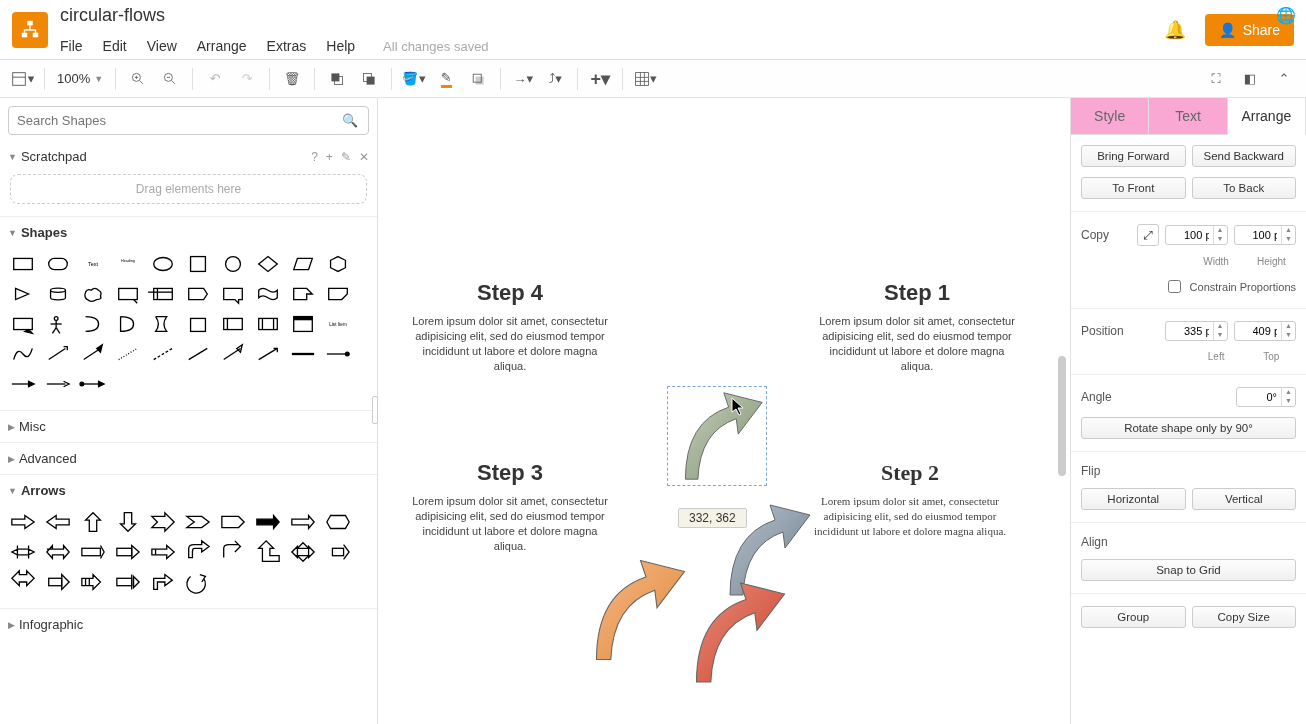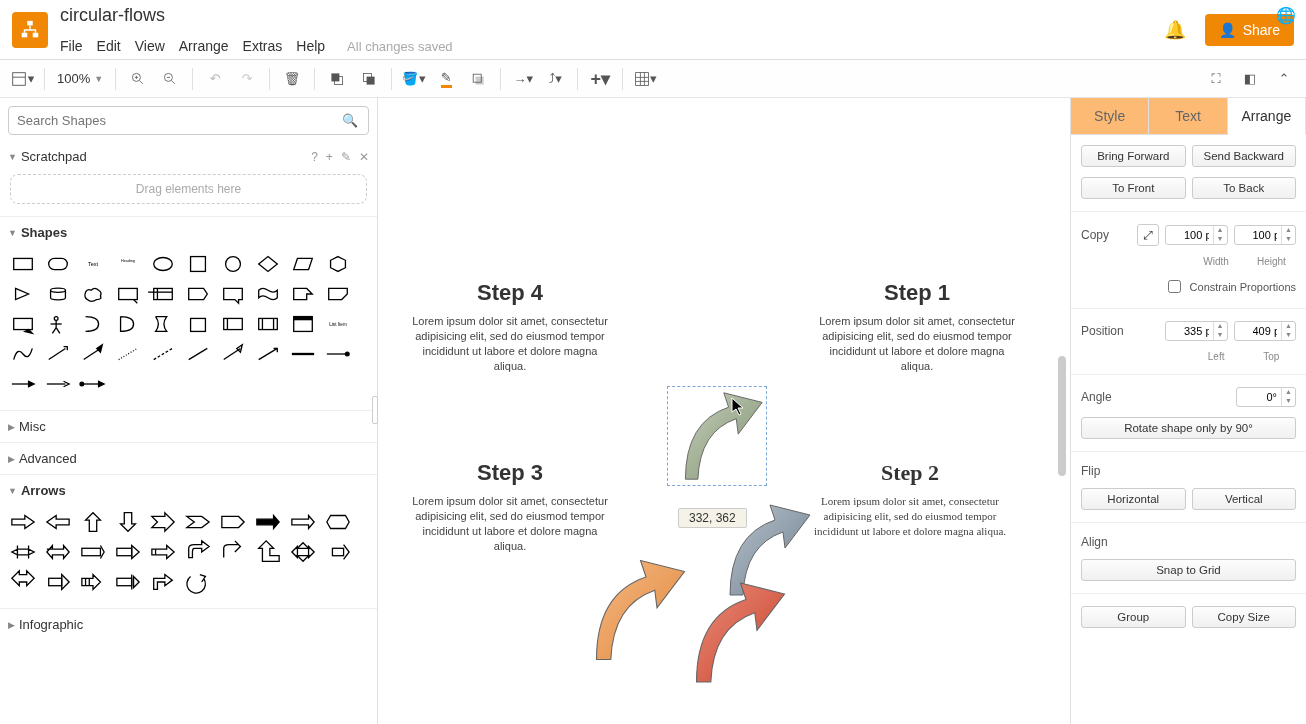--- a/index.html
+++ b/index.html
@@ -3,21 +3,21 @@
 <meta charset="utf-8">
 <style>
   * { box-sizing: border-box; }
   html,body { margin:0; padding:0; height:100%; font-family: -apple-system, Helvetica, Arial, sans-serif; font-size:13px; color:#333; background:#fff;}
   .app { display:flex; flex-direction:column; height:724px; width:1306px; position:relative; overflow:hidden;}
   
   .titlebar { display:flex; align-items:center; height:60px; padding:0 12px; border-bottom:1px solid #ddd;}
   .logo { width:36px; height:36px; background:#f08705; border-radius:4px; display:flex; align-items:center; justify-content:center; color:#fff; font-size:18px;}
   .title-group { margin-left:12px; display:flex; flex-direction:column; justify-content:center;}
   .doc-title { font-size:18px; color:#333; }
-  .menubar { display:flex; gap:14px; margin-top:12px; align-items:center;}
+  .menubar { display:flex; gap:20px; margin-top:12px; align-items:center;}
   .menu-item { cursor:pointer; font-size:14px;}
   .saved { color:#aaa; font-size:13px; margin-left:8px;}
   .title-right { margin-left:auto; display:flex; align-items:center; gap:18px;}
   .share-btn { background:#f08705; color:#fff; border:none; padding:8px 14px; border-radius:4px; font-size:14px; cursor:pointer; display:flex; align-items:center; gap:6px;}
   .globe-icon { position:absolute; top:6px; right:10px; color:#ccc; font-size:16px;}
   
   .toolbar { display:flex; align-items:center; height:38px; border-bottom:1px solid #e5e5e5; padding:0 8px; gap:4px; background:#fefefe;}
   .tb-btn { width:28px; height:28px; display:flex; align-items:center; justify-content:center; color:#555; cursor:pointer; border-radius:3px;}
   .tb-sep { width:1px; height:22px; background:#e0e0e0; margin:0 4px;}
   .zoom { display:flex; align-items:center; gap:4px; padding:0 4px; cursor:pointer;}
@@ -44,21 +44,21 @@
   .scroll-thumb { position:absolute; top:40%; width:8px; height:120px; background:#ccc; border-radius:4px;}
   .canvas { position:absolute; inset:0; }
   .step-block { position:absolute; width:200px; text-align:center;}
   .step-title { font-weight:700; font-size:22px; margin-bottom:8px;}
   .step-body { font-size:11px; line-height:1.35; color:#444;}
   .sel-box { position:absolute; border:1px dashed #7aa7d6;}
   .coord-tip { position:absolute; background:#f5f3e7; border:1px solid #ccc; padding:2px 10px; font-size:12px; border-radius:2px;}
   
   .right-panel { width:236px; border-left:1px solid #e0e0e0; display:flex; flex-direction:column; background:#fff;}
   .tabs { display:flex; border-bottom:1px solid #e0e0e0;}
-  .tab { flex:1; text-align:center; padding:10px 4px; font-size:14px; color:#666; background:#fdba74; cursor:pointer; border-right:1px solid #e0e0e0;}
+  .tab { flex:1; text-align:center; padding:10px 4px; font-size:14px; color:#666; background:#f9a8d4; cursor:pointer; border-right:1px solid #e0e0e0;}
   .tab.active { background:#fff; color:#333; font-weight:500; border-bottom:1px solid #fff; margin-bottom:-1px;}
   .panel-body { padding:10px; display:flex; flex-direction:column; gap:10px; font-size:12px;}
   .btn-row { display:flex; gap:6px;}
   .pbtn { flex:1; background:linear-gradient(#fdfdfd,#f0f0f0); border:1px solid #ccc; border-radius:3px; padding:4px 2px; font-size:11.5px; cursor:pointer; text-align:center;}
   .prop-row { display:flex; align-items:center; gap:6px;}
   .prop-label { width:50px; color:#555;}
   .num-input-wrap { position:relative; flex:1;}
   .num-input { width:100%; border:1px solid #ccc; border-radius:3px; padding:3px 18px 3px 18px; font-size:11px; text-align:right;}
   .spin { position:absolute; right:1px; top:1px; bottom:1px; width:14px; display:flex; flex-direction:column;}
   .spin span { flex:1; font-size:7px; line-height:1; text-align:center; color:#888; border-left:1px solid #ddd; cursor:pointer;}

